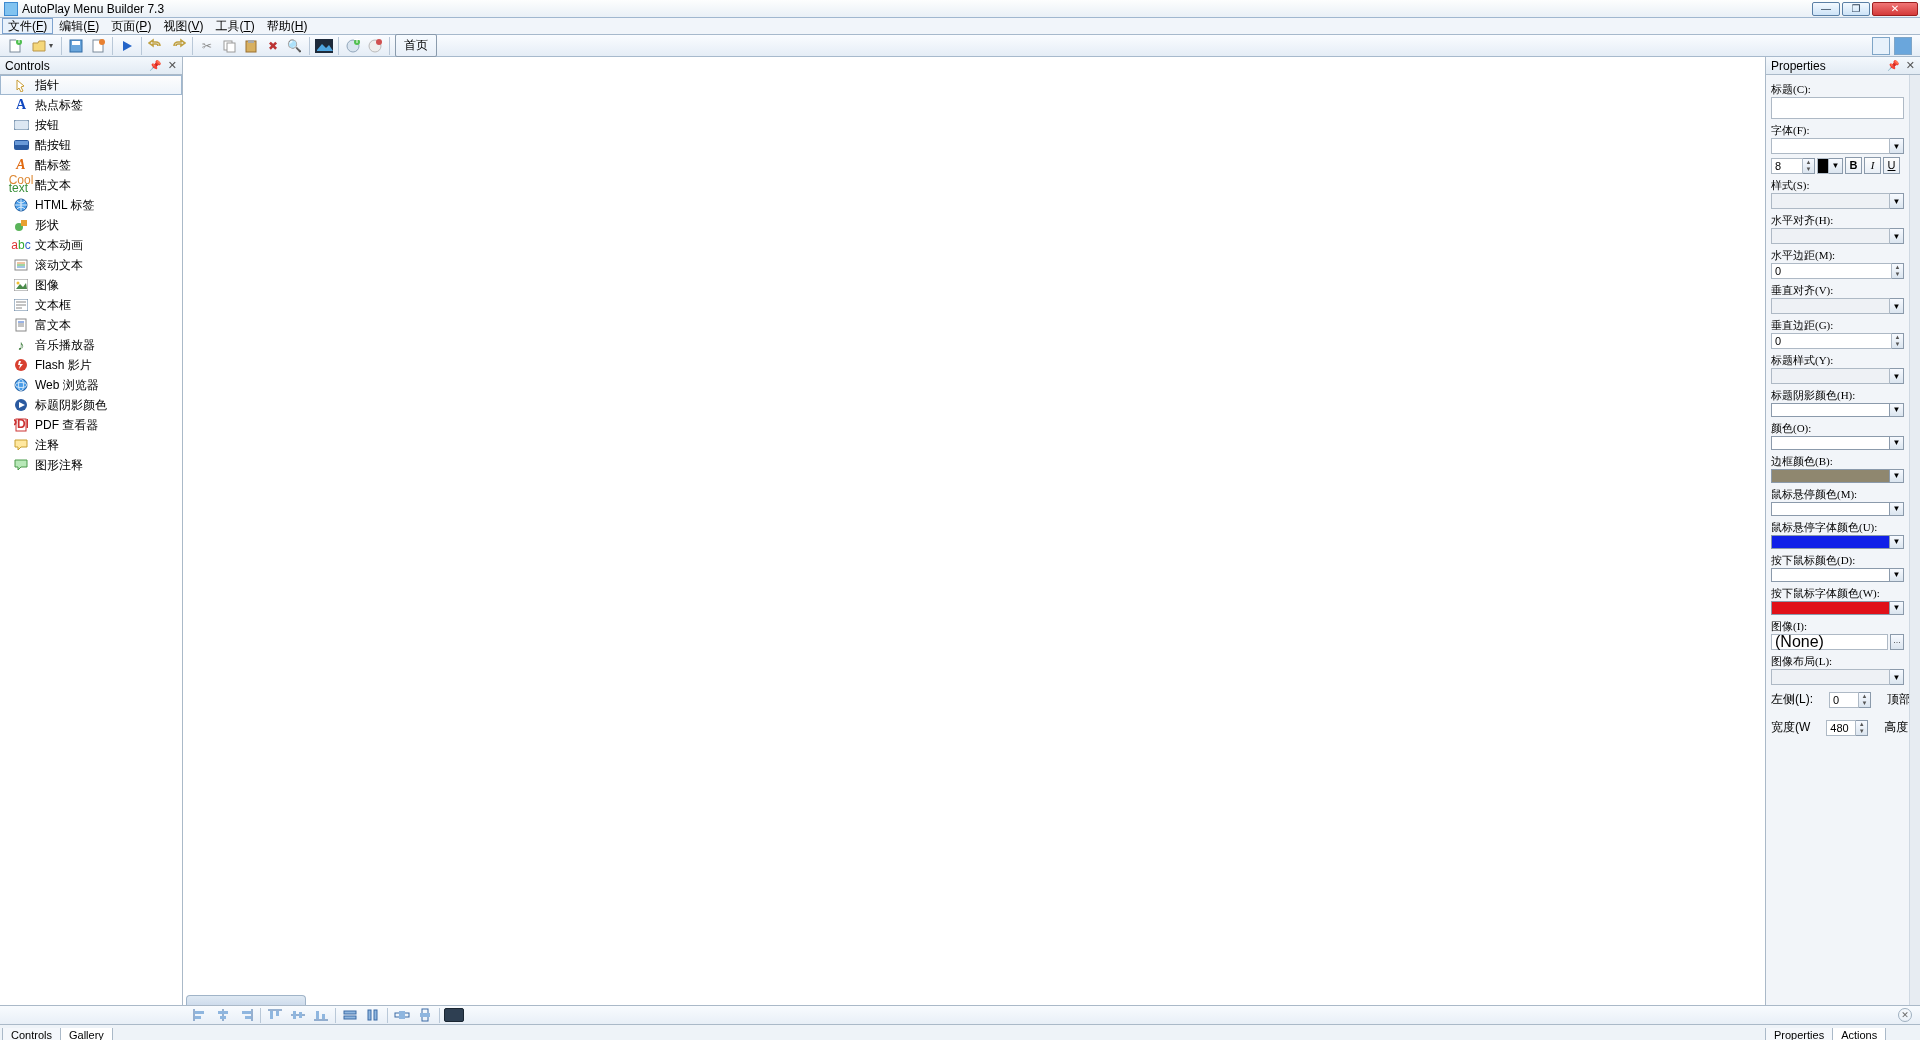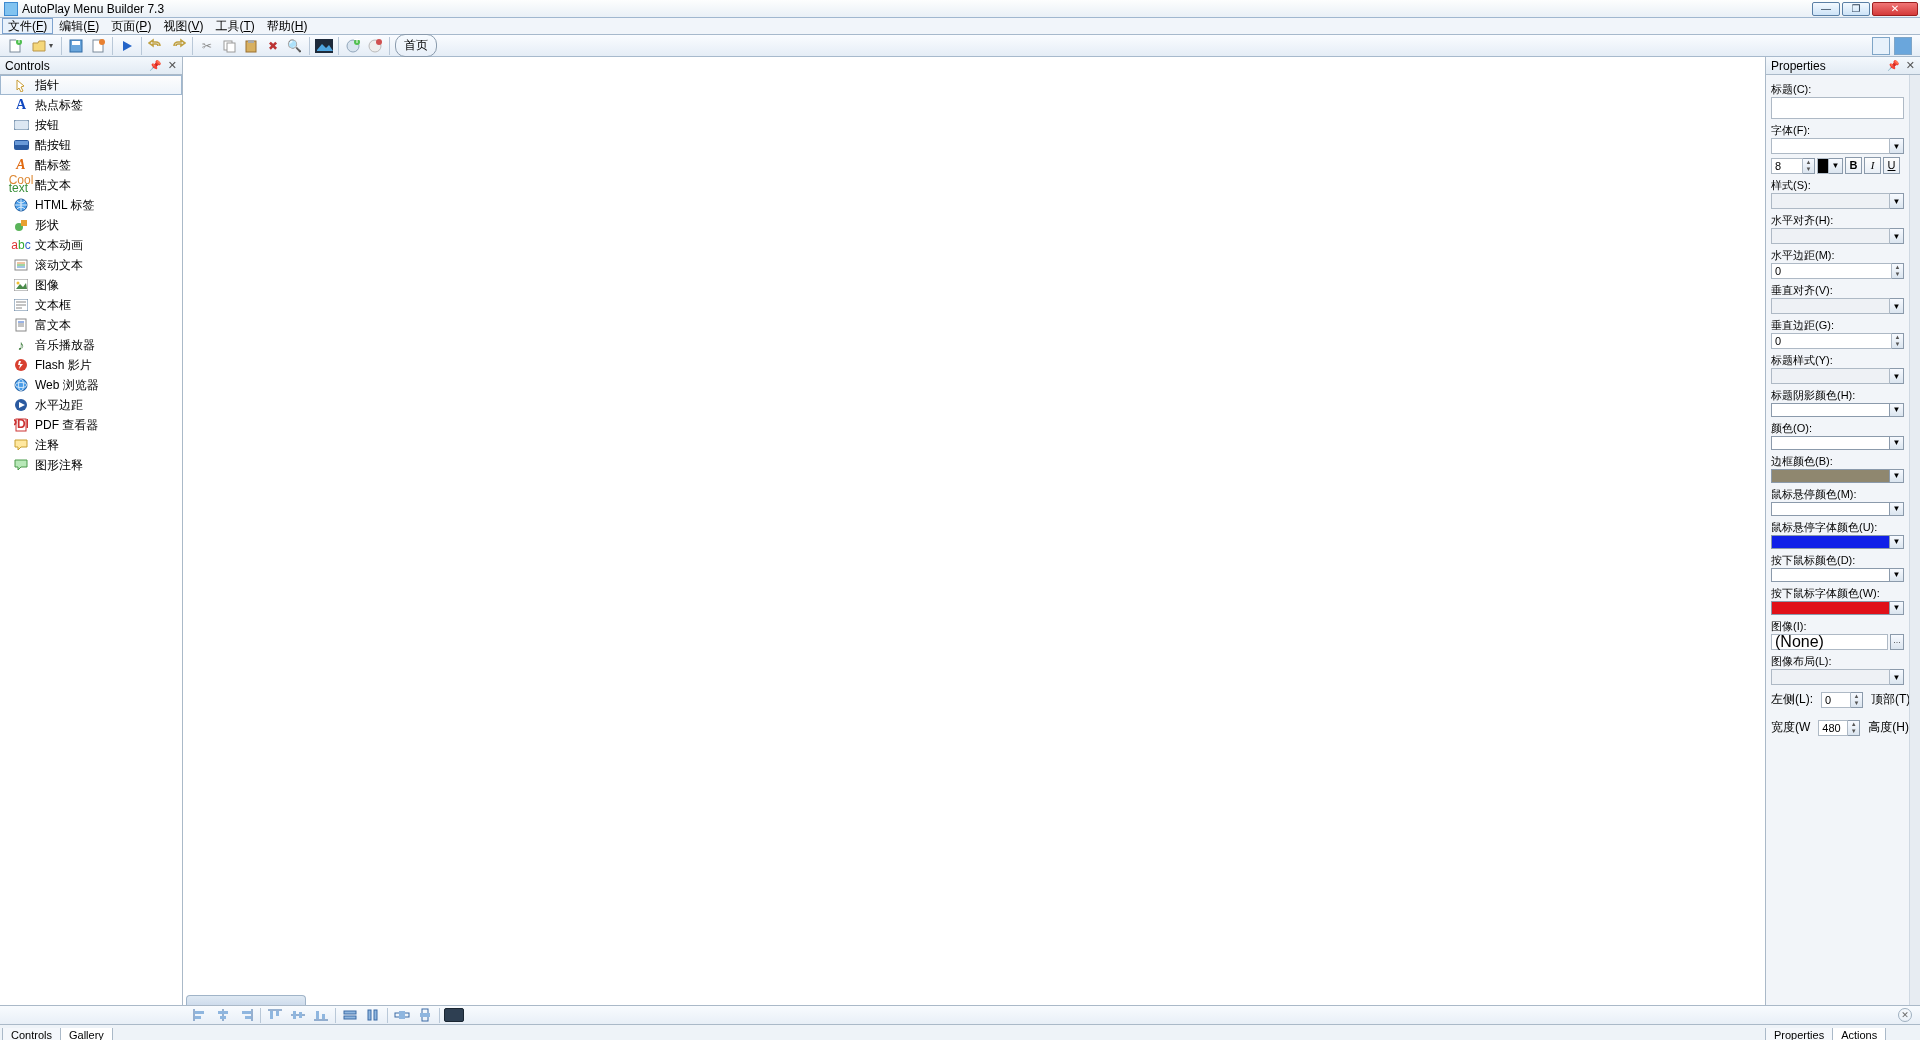--- a/index.html
+++ b/index.html
@@ -18,21 +18,21 @@
 .menubar .mi { padding:0 6px; height:16px; line-height:16px; }
 .menubar .mi.sel { border:1px solid #7da2ce; background:#e8f1fb; padding:0 5px; line-height:14px; }
 .menubar .mi u { text-decoration: underline; }
 
 
 .toolbar { height:22px; background:linear-gradient(#fafcff,#e5edf6); border-bottom:1px solid #a7b9cc; display:flex; align-items:center; padding:0 4px; gap:0; }
 .tb-btn { width:22px; height:20px; display:flex; align-items:center; justify-content:center; position:relative; }
 .tb-btn.dd { width:32px; }
 .tb-btn.dd::after { content:"▾"; font-size:8px; color:#4a4a4a; margin-left:2px; }
 .tb-sep { width:1px; height:18px; background:#b9c8d8; margin:0 3px; }
-.tb-tab { border:1px solid #8a9bad; background:linear-gradient(#f7fbff,#e8eff8); padding:2px 8px; border-radius:10px; margin-left:2px; }
+.tb-tab { border:1px solid #8a9bad; background:linear-gradient(#f7fbff,#e8eff8); padding:2px 8px; border-radius:2px; margin-left:2px; }
 .tb-right { margin-left:auto; display:flex; gap:4px; align-items:center; padding-right:4px;}
 .tb-square { width:18px;height:18px;border:1px solid #7fa5c7;background:#e7f1fb; }
 .tb-square.blue{background:#6aa6dc;}
 svg { display:block; }
 
 
 .main { display:flex; height:calc(1040px - 18px - 17px - 22px - 19px - 16px); }
 
 
 .panel { display:flex; flex-direction:column; }
@@ -46,39 +46,39 @@
 .ctl-item .ci { width:16px; height:16px; display:flex; align-items:center; justify-content:center; }
 
 
 .center { flex:1; background:#fff; position:relative; overflow:hidden; }
 .page-thumb { position:absolute; left:3px; bottom:0; width:120px; height:10px; background:linear-gradient(#dfe9f3,#cedcec); border-top-left-radius:4px; border-top-right-radius:4px; border:1px solid #a0b4c8; border-bottom:none;}
 
 
 .panel-right { width:155px; border-left:1px solid #aab9c8; background:#f2f5f9; display:flex; flex-direction:column; height:100%; }
 .prop-scroll { flex:1; overflow-y:auto; overflow-x:hidden; padding:3px 5px 0 5px; }
 .scrollbar-fake { width:11px; background:#e7ecf2; border-left:1px solid #cfd8e2;}
-.prop-row-lbl { font-size:11px; color:#000; margin-top:4px; white-space:nowrap;}
+.prop-row-lbl { font-size:11px; color:#000; margin-top:4px; white-space:nowrap;font-family:Liberation Serif, serif;}
 .prop-input { width:100%; height:18px; border:1px solid #aeb9c5; background:#fff; font-size:16px; padding:0 3px;}
 .prop-dd { display:flex; }
 .prop-dd .val { flex:1; height:16px; border:1px solid #aeb9c5; background:#fff;}
 .prop-dd .arr { width:14px; height:16px; border:1px solid #8b9aab; border-left:none; background:linear-gradient(#f7faff,#dbe5ef); display:flex;align-items:center;justify-content:center;font-size:8px;}
 .prop-num { display:flex; }
 .prop-num .val{flex:1;height:16px;border:1px solid #aeb9c5;background:#fff;font-size:11px;padding:0 3px;line-height:14px;}
 .prop-num .spn{width:12px;height:16px;border:1px solid #8b9aab;border-left:none;background:linear-gradient(#f7faff,#dbe5ef);display:flex;flex-direction:column;}
 .prop-num .spn div{flex:1;font-size:6px;line-height:6px;text-align:center;color:#555;}
 .color-row{display:flex;}
 .color-swatch{flex:1;height:14px;border:1px solid #8b9aab;}
 .color-dd{width:14px;height:14px;border:1px solid #8b9aab;border-left:none;background:linear-gradient(#f7faff,#dbe5ef);font-size:8px;text-align:center;line-height:12px;}
 .font-row{display:flex;gap:2px;align-items:center;}
 .font-row .sz{width:44px;}
 .font-row .cs{width:26px;}
 .font-row .fb{width:17px;height:17px;border:1px solid #8b9aab;background:linear-gradient(#fdfdfd,#e9eff6);text-align:center;line-height:15px;font-size:11px;font-weight:bold;}
 .font-row .fi{font-style:italic;font-weight:normal;font-family:serif;}
 .font-row .fu{text-decoration:underline;font-weight:normal;}
-.pos-row{display:flex;gap:8px;align-items:center;font-size:11px;}
+.pos-row{display:flex;gap:16px;align-items:center;font-size:11px;}
 .pos-row .lbl{white-space:nowrap;}
 .pos-row .prop-num{flex:1;}
 .pos-row .prop-num .val{width:30px;}
 
 
 .layoutbar { height:19px; background:linear-gradient(#f8fbfe,#e8eff7); border-top:1px solid #aab9c8; display:flex; align-items:center; padding:0 4px; gap:3px;}
 .lb-btn{width:20px;height:17px;border:1px solid transparent;display:flex;align-items:center;justify-content:center;}
 .lb-sep{width:1px;height:15px;background:#b9c8d8;margin:0 1px;}
 .lb-screen{width:20px;height:14px;background:#2e3f52;border:1px solid #1a2632;border-radius:2px;}
 .lb-close{margin-left:auto;width:14px;height:14px;border-radius:7px;border:1px solid #9fb0c0;display:flex;align-items:center;justify-content:center;font-size:9px;color:#6a6a6a;margin-right:4px;}
@@ -353,21 +353,21 @@
           </span>
           <span>Web 浏览器</span>
         </div>
         <div class="ctl-item">
           <span class="ci">
             <svg width="14" height="14">
               <circle cx="7" cy="7" r="6" fill="#2a5aa0"></circle>
               <polygon points="5,4 11,7 5,10" fill="#fff"></polygon>
             </svg>
           </span>
-          <span>水平边距</span>
+          <span>标题阴影颜色</span>
         </div>
         <div class="ctl-item">
           <span class="ci">
             <svg width="14" height="14">
               <rect x="2" y="1" width="10" height="12" fill="#fff" stroke="#c33"></rect>
               <text x="7" y="10" font-size="6" text-anchor="middle" fill="#c33" font-weight="bold">PDF</text>
             </svg>
           </span>
           <span>PDF 查看器</span>
         </div>

